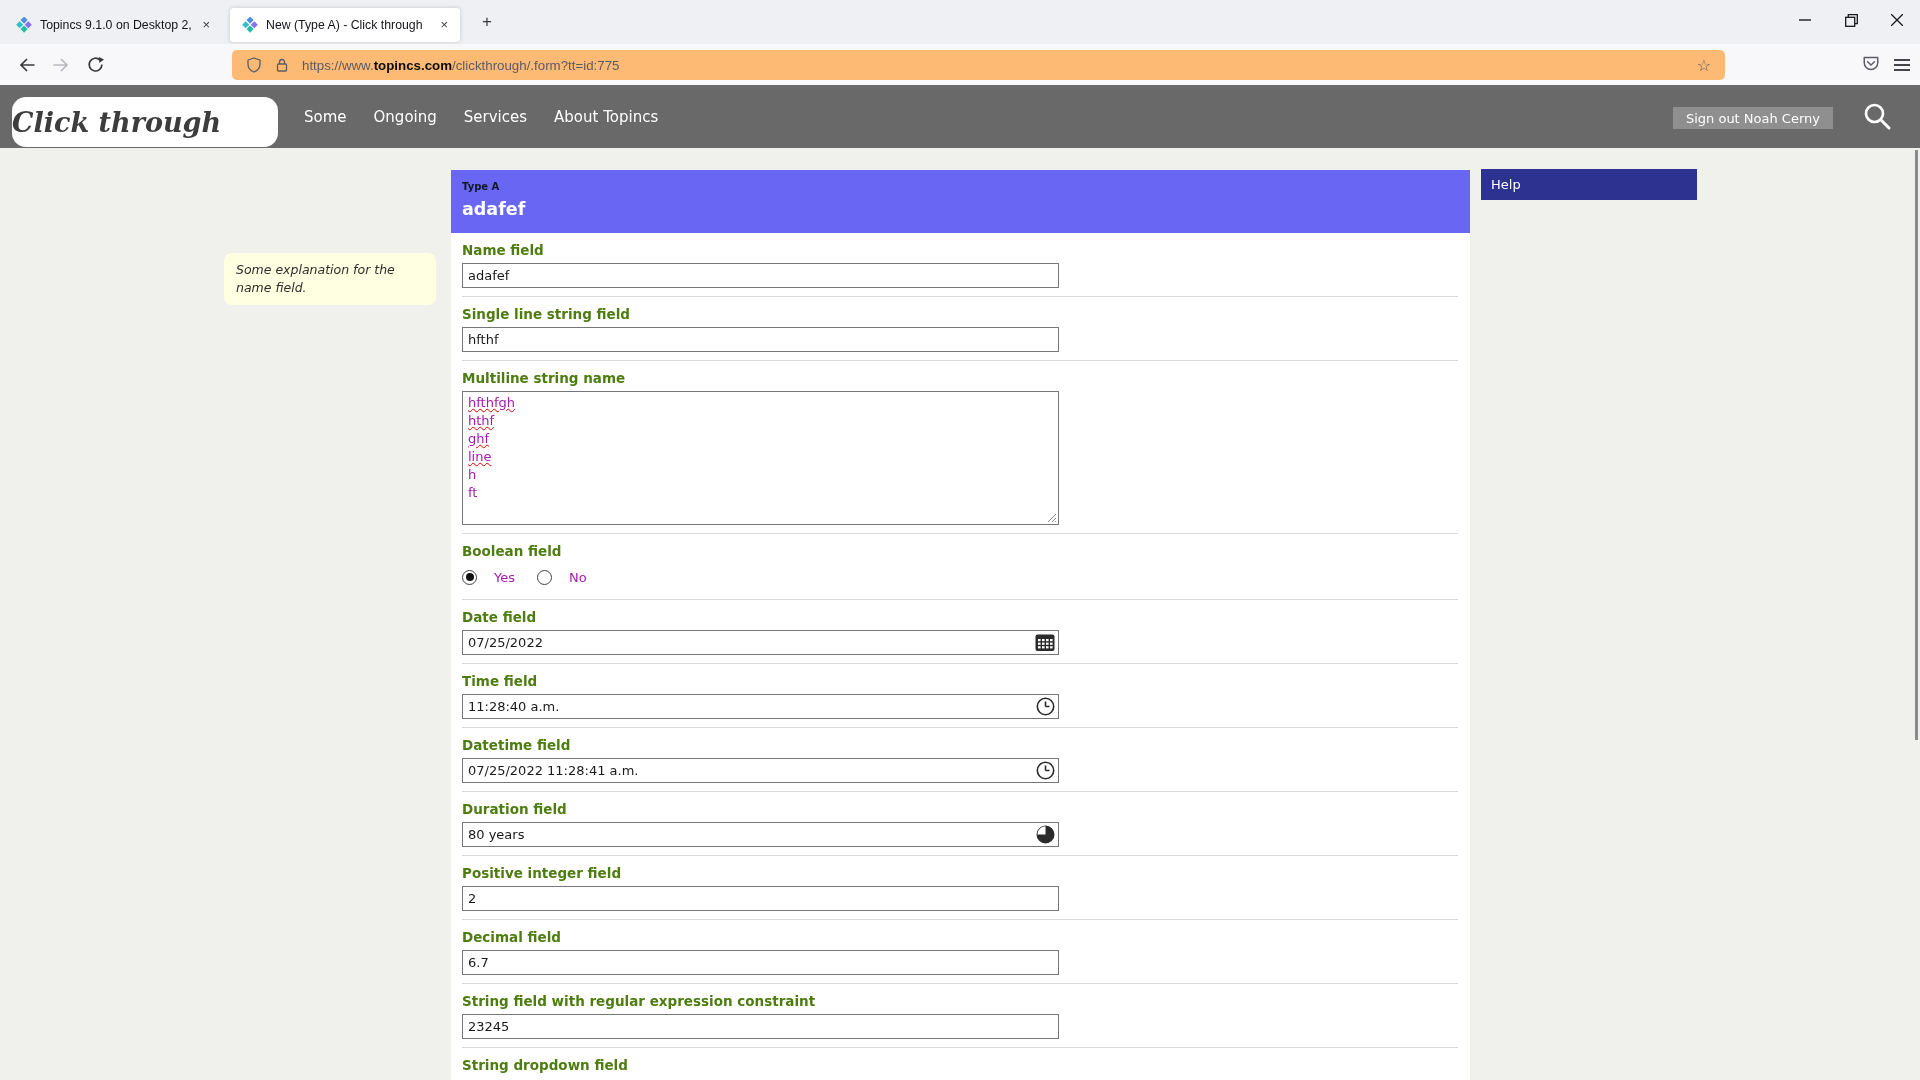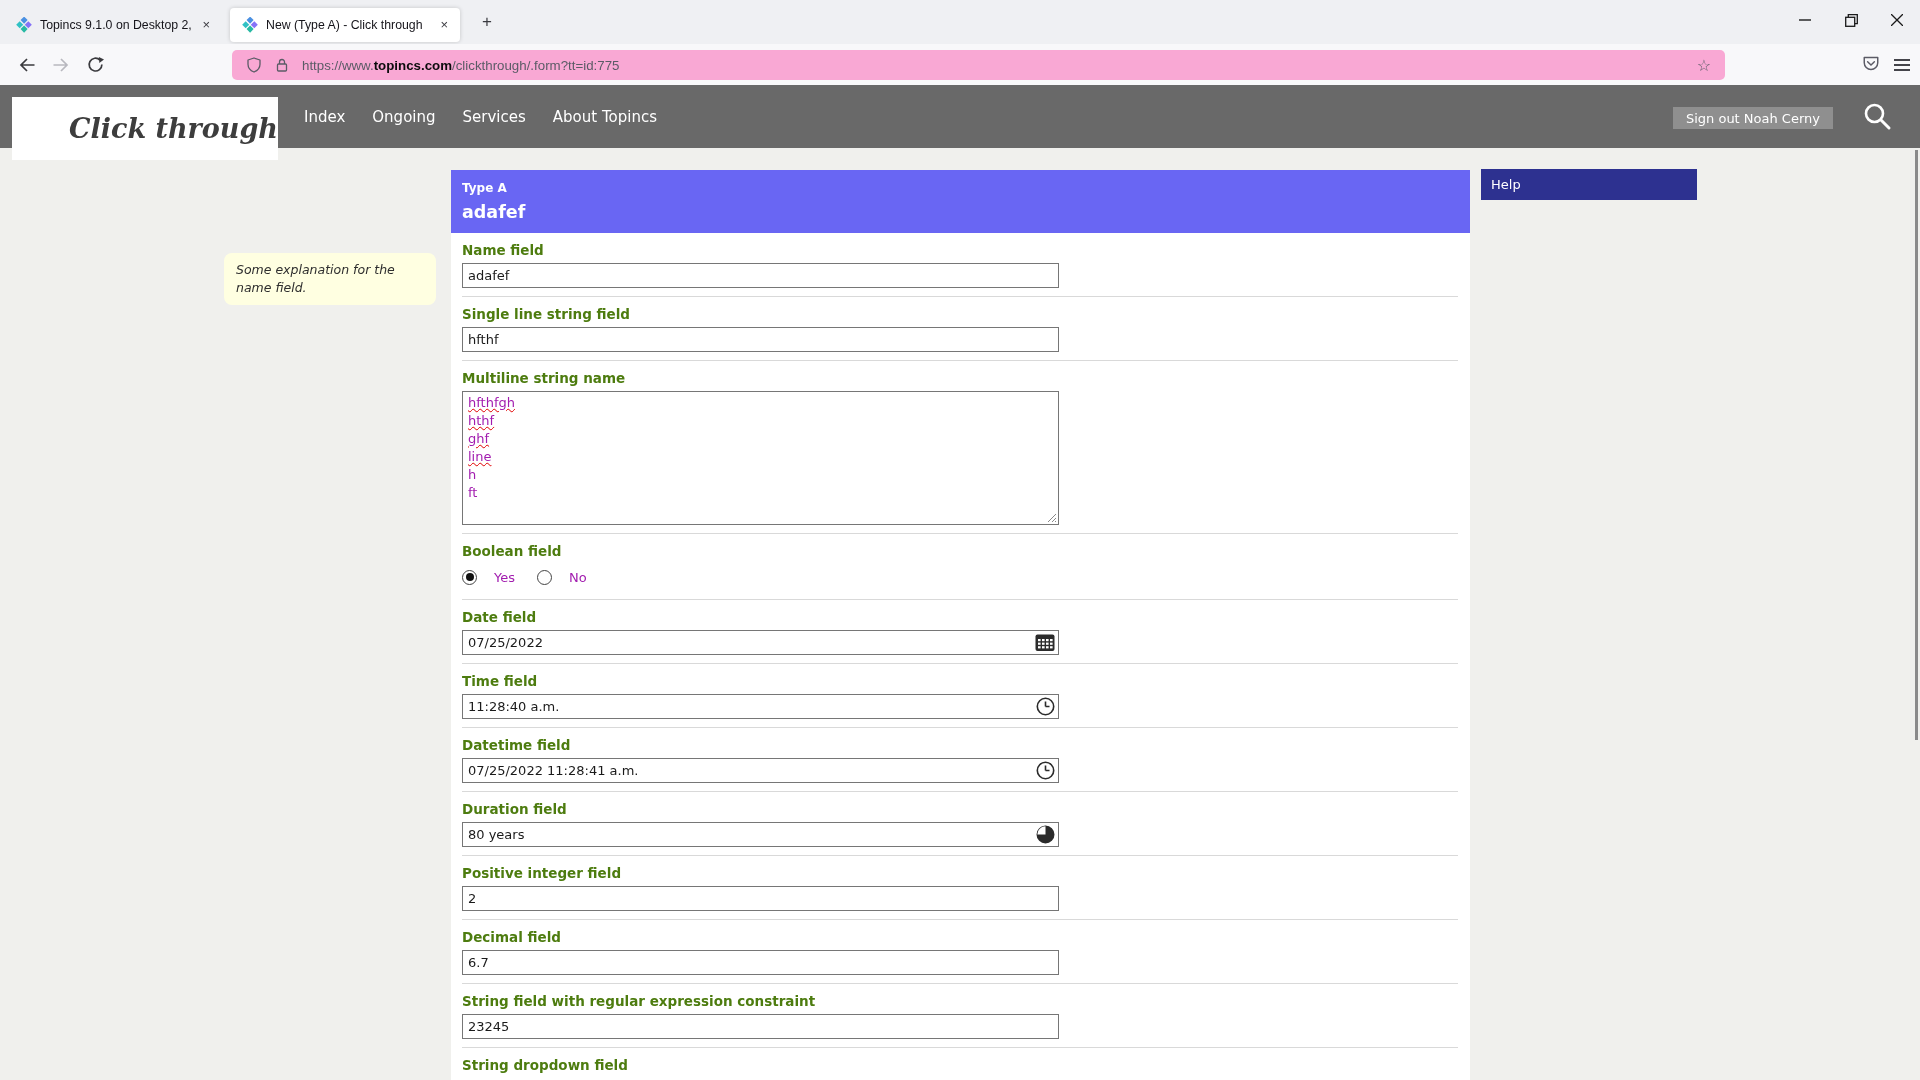--- a/index.html
+++ b/index.html
@@ -14,43 +14,43 @@
   .tab .tab-title { white-space:nowrap; overflow:hidden; flex:1; }
   .tab .tab-close { font-size:13px; color:#3a3a40; padding:0 2px; }
   .favicon { flex:0 0 16px; }
   .newtab-btn { margin-left:14px; font-size:17px; color:#3a3a40; width:26px; height:26px; text-align:center; line-height:25px; border-radius:4px; }
   .win-controls { position:absolute; right:0; top:0; height:40px; display:flex; }
   .win-btn { width:46px; height:40px; display:flex; align-items:center; justify-content:center; }
 
   .toolbar { position:absolute; left:0; top:44px; width:1920px; height:41px; background:#f8f8fa; display:flex; align-items:center; }
   .nav-icon { width:34px; height:30px; display:flex; align-items:center; justify-content:center; border-radius:4px; }
   .nav-icon.back { margin-left:10px; }
-  .urlbar { position:absolute; left:232px; top:6px; width:1493px; height:30px; background:#f9a8d4; border-radius:5px; display:flex; align-items:center; padding:0 8px; }
+  .urlbar { position:absolute; left:232px; top:6px; width:1493px; height:30px; background:#fdba74; border-radius:5px; display:flex; align-items:center; padding:0 8px; }
   .urlbar .sec-icon { margin:0 6px; display:flex; align-items:center; }
   .url-text { font-size:13.3px; color:#5b5b66; margin-left:6px; white-space:nowrap; flex:1; }
   .url-text .domain { color:#0c0c0d; font-weight:bold; }
   .star { font-size:16px; color:#5b5b66; padding:0 6px; }
   .toolbar-right { position:absolute; right:10px; top:6px; height:30px; display:flex; align-items:center; gap:14px; }
   .hamburger div { width:16px; height:1.7px; background:#44444a; margin:3.2px 0; }
 
   
   .siteheader { position:absolute; left:0; top:85px; width:1920px; height:63px; background:#696969; }
-  .logo-box { position:absolute; left:12px; top:12px; width:266px; height:63px; background:#fff; display:flex; align-items:center; justify-content:flex-end; }
+  .logo-box { position:absolute; left:12px; top:12px; width:266px; height:50px; background:#fff; display:flex; align-items:center; justify-content:flex-start;border-radius:14px; }
   .logo-text { font-family:"DejaVu Serif", serif; font-style:italic; font-weight:bold; font-size:27px; color:#3d3d3d; }
   .main-nav { position:absolute; left:304px; top:0; height:63px; display:flex; align-items:center; gap:27px; }
   .main-nav .nav-item { color:#fff; font-size:15px; font-family:"DejaVu Sans", sans-serif; }
   .signout-btn { position:absolute; right:87px; top:22px; height:22px; padding:0 13px; background:#8f8f8f; color:#fff; font-size:13px; font-family:"DejaVu Sans", sans-serif; display:flex; align-items:center; }
   .header-search { position:absolute; right:28px; top:16px; }
 
   
   .note { position:absolute; left:224px; top:253px; width:212px; background:#ffffe1; border-radius:8px; padding:8px 12px; font-family:"DejaVu Sans", sans-serif; font-style:italic; font-size:12.5px; color:#2e2e2e; line-height:1.45; }
 
   .form-panel { position:absolute; left:451px; top:170px; width:1019px; height:910px; background:#fff; }
   .form-header { height:63px; background:#6966f3; padding:11px 0 0 11px; }
-  .form-type { font-family:"DejaVu Sans", sans-serif; font-size:12px; font-weight:bold; color:#ffffff; }
+  .form-type { font-family:"DejaVu Sans", sans-serif; font-size:10px; font-weight:bold; color:#0f172a; }
   .form-title { font-family:"DejaVu Sans", sans-serif; font-size:17.5px; font-weight:bold; color:#fff; margin-top:7px; }
 
   .row { margin:0 12px 0 11px; padding:10px 0 8px; border-bottom:1px solid #d9d9d9; }
   .row.last { border-bottom:none; }
   .field-label { font-family:"DejaVu Sans", sans-serif; font-size:13.5px; font-weight:bold; color:#4d7c0f; line-height:15px; }
   .text-input { position:relative; margin-top:5px; width:597px; }
   .text-input input { width:597px; height:25px; border:1px solid #767676; background:#fff; font-family:"DejaVu Sans", sans-serif; font-size:13px; color:#1a1a1a; padding:0 5px; border-radius:0; outline:none; }
   .text-input input.with-icon { padding-right:24px; }
   .input-icon { position:absolute; right:4px; top:3px; }
 
@@ -158,21 +158,21 @@
         <div></div>
       </span>
   </div>
 </div>
 
 <div class="siteheader">
   <div class="logo-box">
     <span class="logo-text">Click through</span>
   </div>
   <div class="main-nav">
-    <span class="nav-item">Index</span>
+    <span class="nav-item">Some</span>
     <span class="nav-item">Ongoing</span>
     <span class="nav-item">Services</span>
     <span class="nav-item">About Topincs</span>
   </div>
   <div class="signout-btn">Sign out Noah Cerny</div>
   <span class="header-search">
     <svg width="30" height="30" viewBox="0 0 30 30" fill="none" stroke="#fff">
         <circle cx="12.5" cy="12.5" r="8.5" stroke-width="2.6"></circle>
         <line x1="19" y1="19" x2="27" y2="27" stroke-width="3" stroke-linecap="round"></line>
       </svg>

